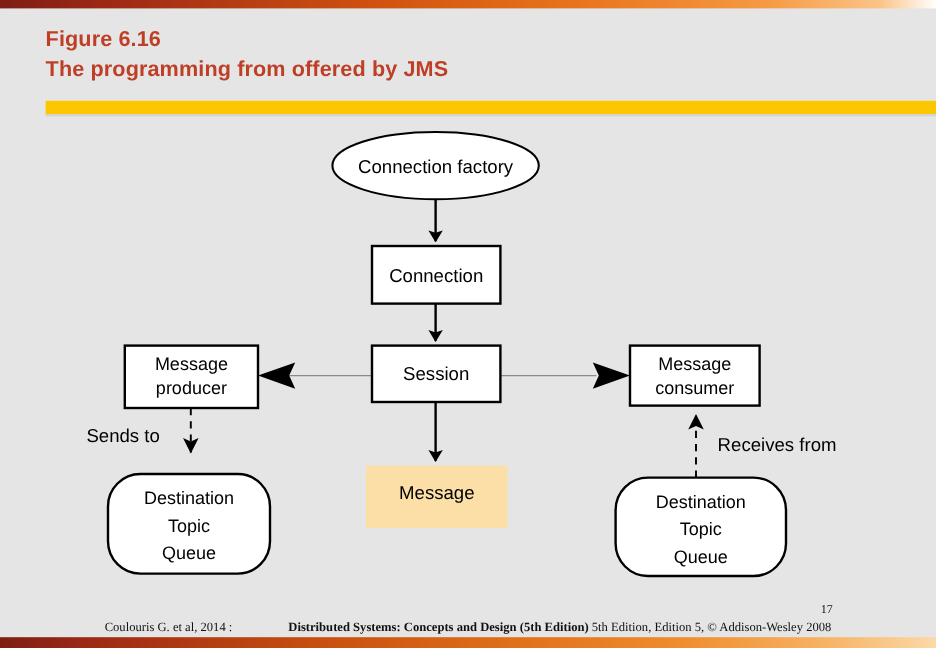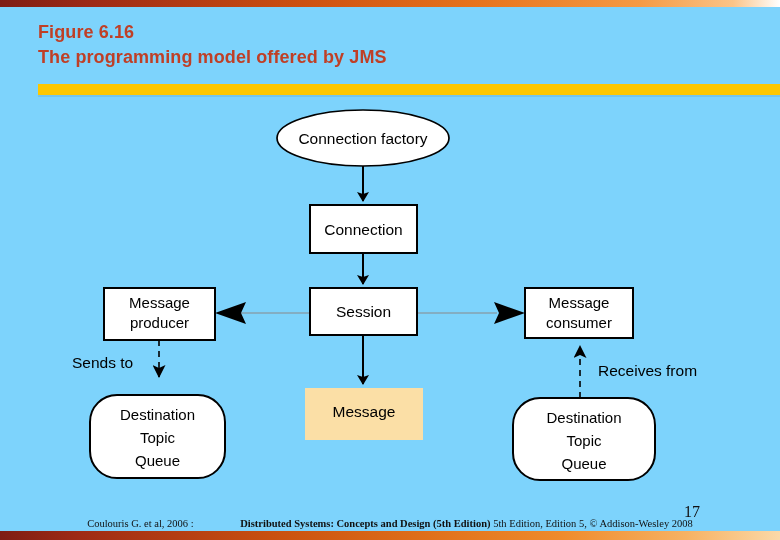--- a/index.html
+++ b/index.html
@@ -1,20 +1,20 @@
 <!DOCTYPE html>
 <html><head>
 <meta charset="utf-8">
 <style>
   html,body{margin:0;padding:0;}
   body{
     width:780px;height:540px;background:#ffffff;overflow:hidden;
     font-family:"Liberation Sans",sans-serif;position:relative;
   }
-  .slide{position:absolute;inset:0;width:780px;height:540px;background:#7dd3fc;}
+  .slide{position:absolute;inset:0;width:780px;height:540px;background:#e5e5e5;}
 
   
   .topbar{
     position:absolute;left:0;top:0;width:780px;height:7px;
     background:linear-gradient(to right,#7e1d14 0%,#9e2a15 12%,#cf5210 40%,#e8751d 62%,#f59a44 82%,#fbc488 94%,#ffffff 100%);
   }
   .bottombar{
     position:absolute;left:0;top:531px;width:780px;height:9px;
     background:linear-gradient(to right,#7e1d14 0%,#9e2a15 10%,#c9500f 35%,#e0701a 55%,#ef8b2c 72%,#f7b263 88%,#fbd9a8 100%);
   }
@@ -56,39 +56,39 @@
     background:#fbdfa6;
   }
   .msgbox span{
     position:absolute;left:0;right:0;top:15px;text-align:center;
     font-size:15.5px;color:#000;font-family:"Liberation Sans",sans-serif;
   }
 
   
   .pageno{
     position:absolute;left:684px;top:503px;
-    font-family:"Liberation Serif",serif;font-size:16px;color:#111;
+    font-family:"Liberation Serif",serif;font-size:10px;color:#111;
   }
   .footer{
     position:absolute;left:0;top:518px;width:780px;text-align:center;
     font-family:"Liberation Serif",serif;font-size:10.5px;color:#111;
     white-space:nowrap;
   }
   .footer b{font-weight:bold;margin-left:44px;}
 </style>
 </head>
 <body>
 
 <div class="slide">
 
   <div class="topbar"></div>
 
   <div class="title-block">
     <span class="title-line">Figure 6.16</span>
-    <span class="title-line">The programming model offered by JMS</span>
+    <span class="title-line">The programming from offered by JMS</span>
   </div>
 
   <div class="yellowbar"></div>
   <div class="yellowbar-shadow"></div>
 
   <div class="diagram">
     <svg width="780" height="390" viewBox="0 0 780 390" xmlns="http://www.w3.org/2000/svg">
       <defs>
         <marker id="arrowSolid" markerWidth="10" markerHeight="12" refX="9" refY="6" orient="auto" markerUnits="userSpaceOnUse">
           <path d="M0,0 L10,6 L0,12 L2,6 Z" fill="#000"></path>
@@ -159,17 +159,17 @@
     </svg>
   </div>
 
   <div class="msgbox">
     <span>Message</span>
   </div>
 
   <div class="pageno">17</div>
 
   <div class="footer">
-    <span>Coulouris G. et al, 2006 : </span><b>Distributed Systems: Concepts and Design (5th Edition)</b><span> 5th Edition, Edition 5, © Addison-Wesley 2008</span>
+    <span>Coulouris G. et al, 2014 : </span><b>Distributed Systems: Concepts and Design (5th Edition)</b><span> 5th Edition, Edition 5, © Addison-Wesley 2008</span>
   </div>
 
   <div class="bottombar"></div>
 </div>
 
 </body></html>

